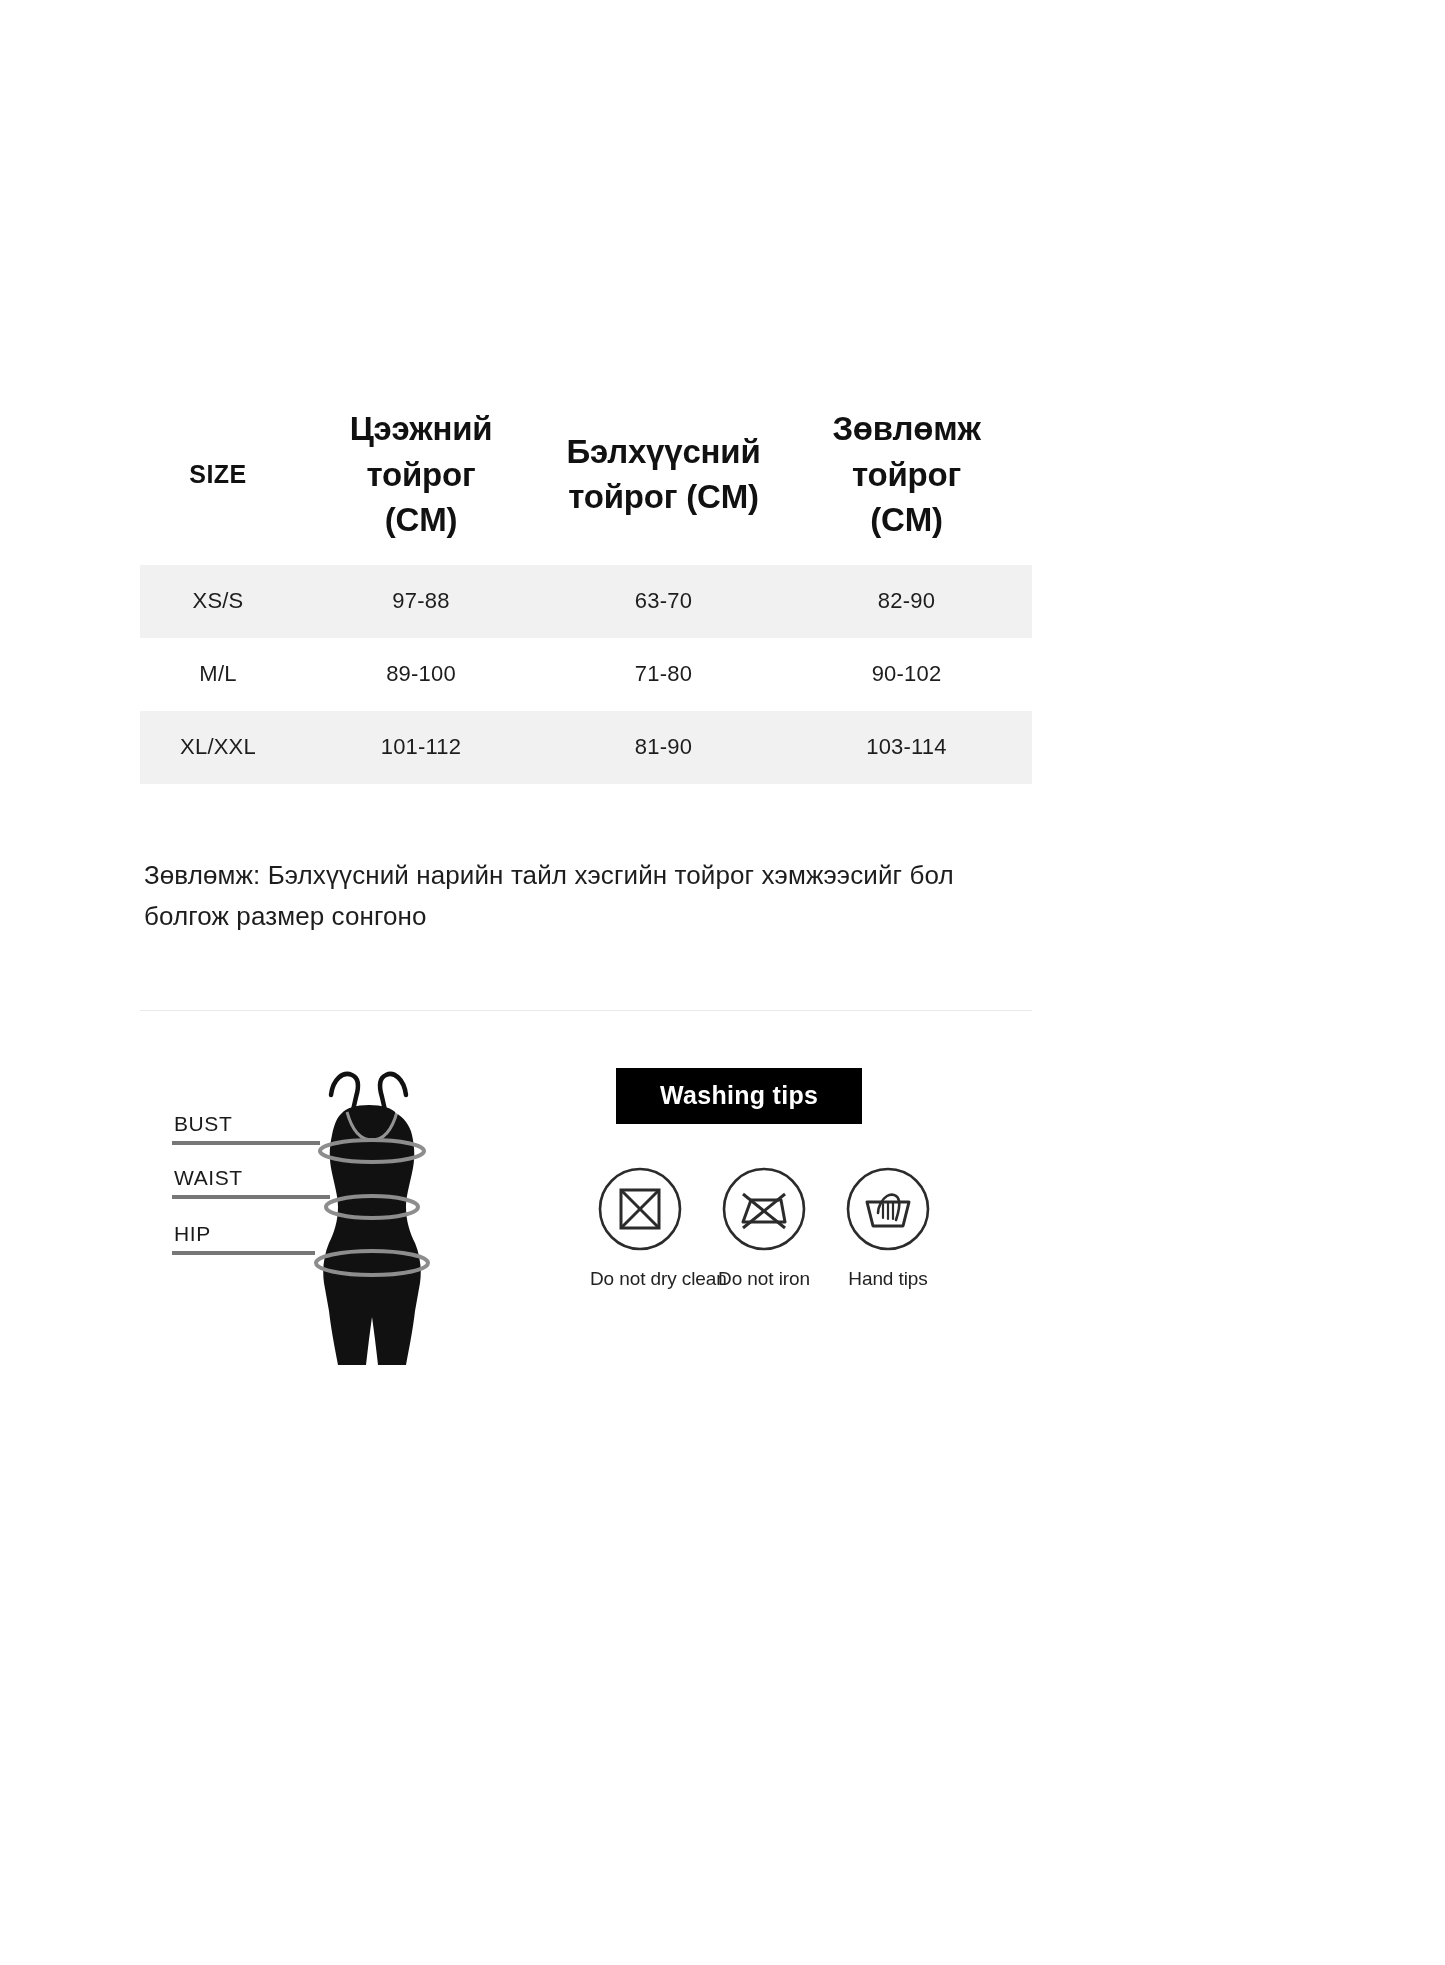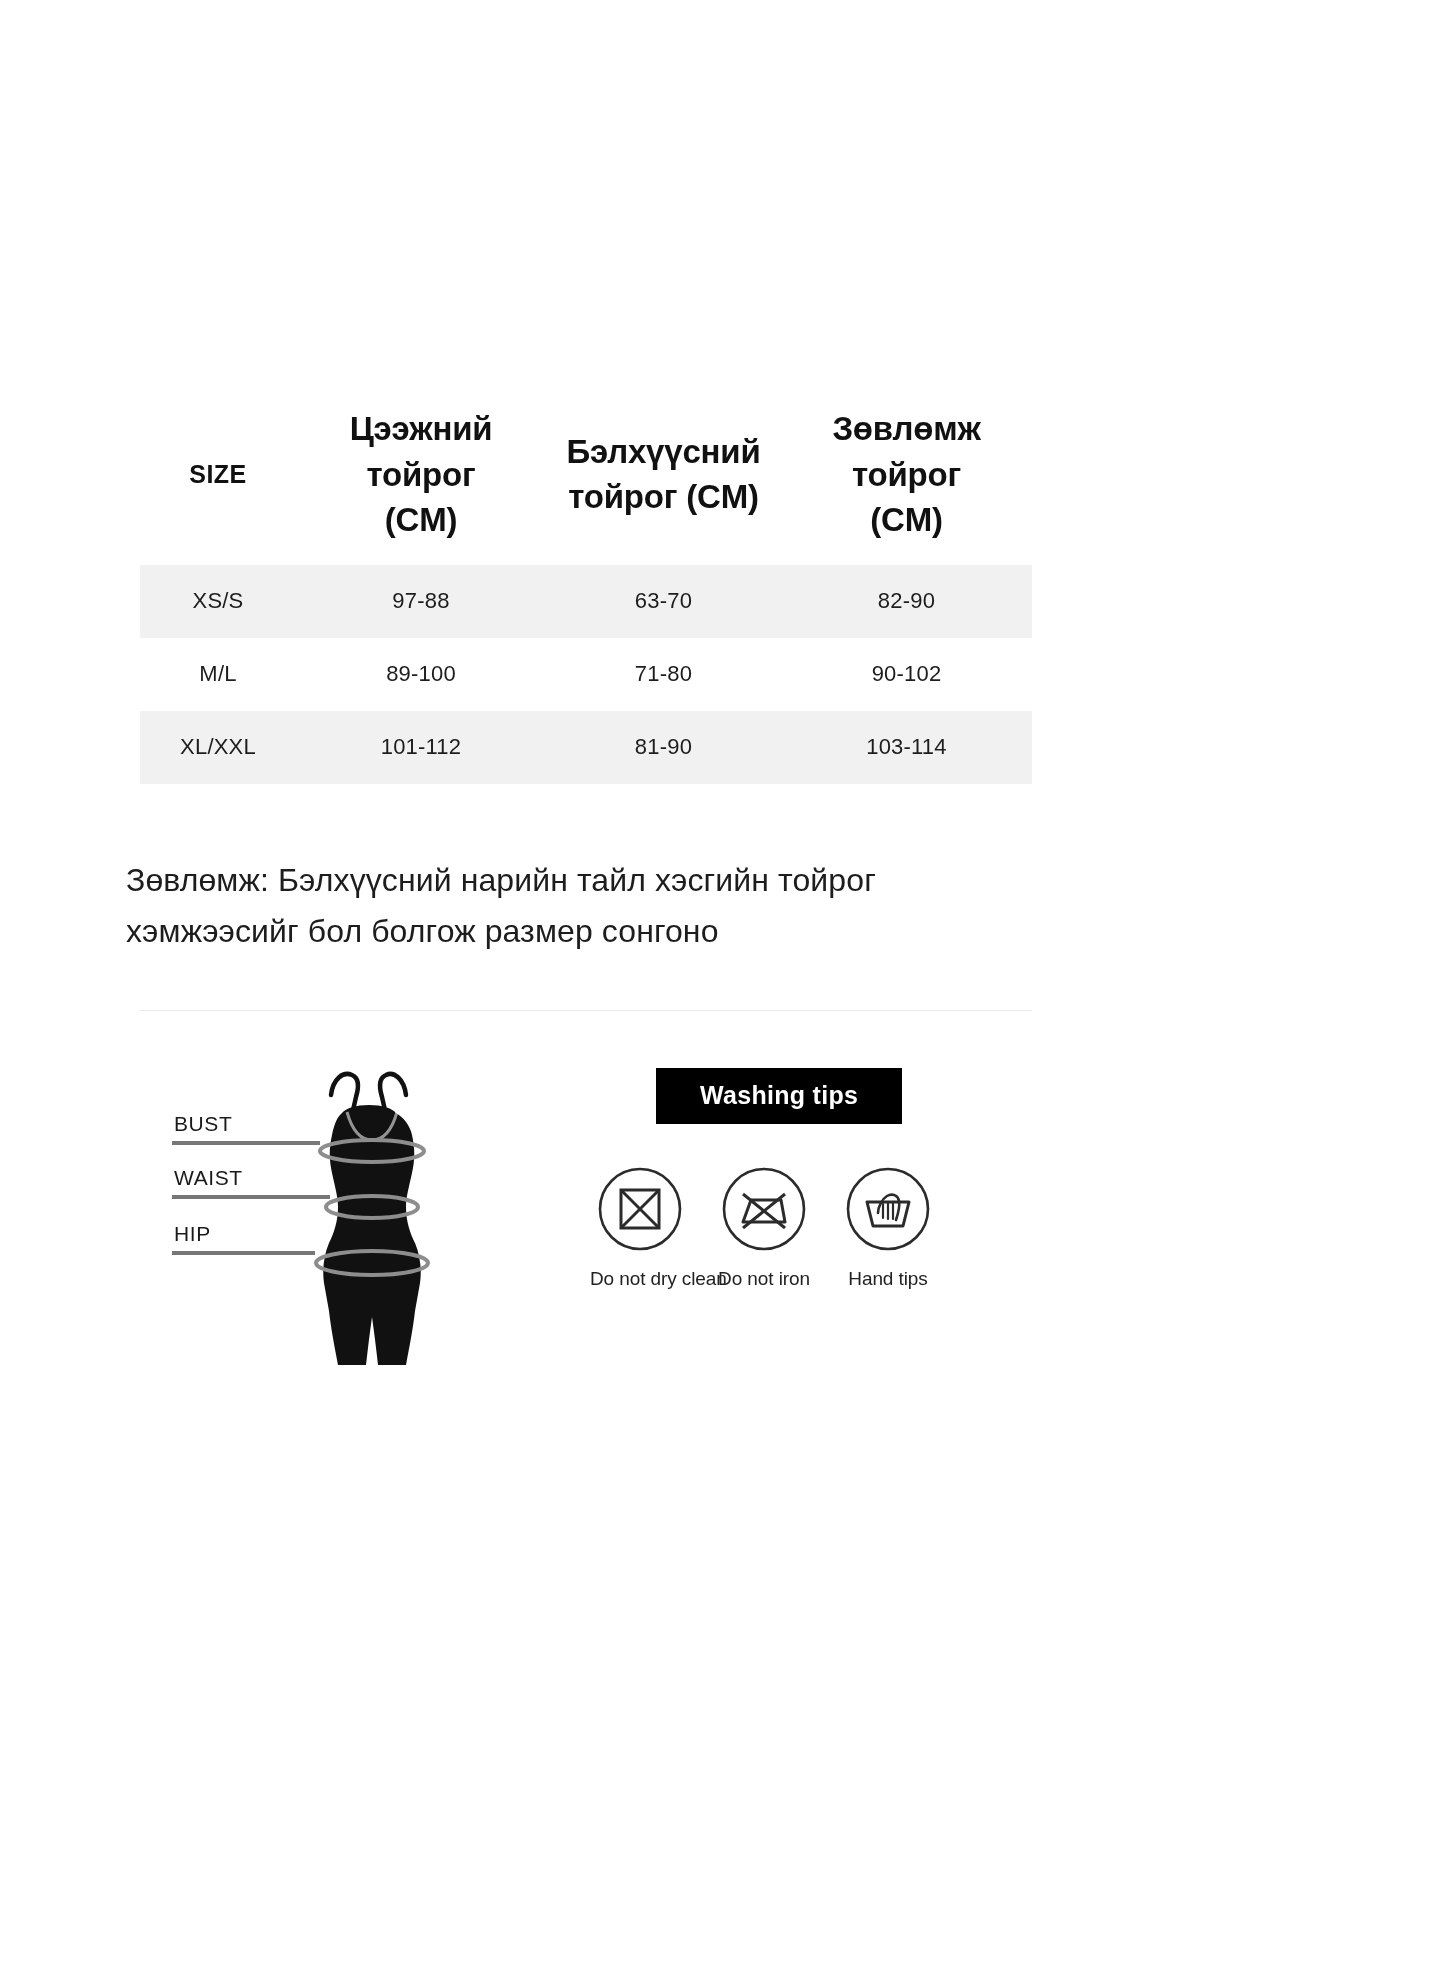--- a/index.html
+++ b/index.html
@@ -61,24 +61,24 @@
     vertical-align: middle;
     height: 73px;
     letter-spacing: 0.2px;
   }
   .size-table tr.row-shaded td { background: #f1f1f1; }
   .size-table tr.row-plain  td { background: #ffffff; }
 
   
   .advisory {
     position: absolute;
-    left: 126px;
+    left: 144px;
     top: 855px;
     width: 900px;
-    font-size: 32px;
+    font-size: 26px;
     line-height: 1.58;
     color: #1d1d1d;
     letter-spacing: 0.1px;
   }
 
   
   .divider {
     position: absolute;
     left: 140px;
     top: 1010px;
@@ -113,21 +113,21 @@
     width: 470px;
   }
   .wash-banner {
     display: inline-block;
     background: #000000;
     color: #ffffff;
     font-size: 25px;
     font-weight: bold;
     padding: 13px 44px 14px 44px;
     letter-spacing: 0.3px;
-    margin-left: 66px;
+    margin-left: 26px;
   }
   .icon-row {
     display: flex;
     justify-content: flex-start;
     align-items: flex-start;
     margin-top: 42px;
     gap: 24px;
   }
   .icon-cell {
     width: 100px;

